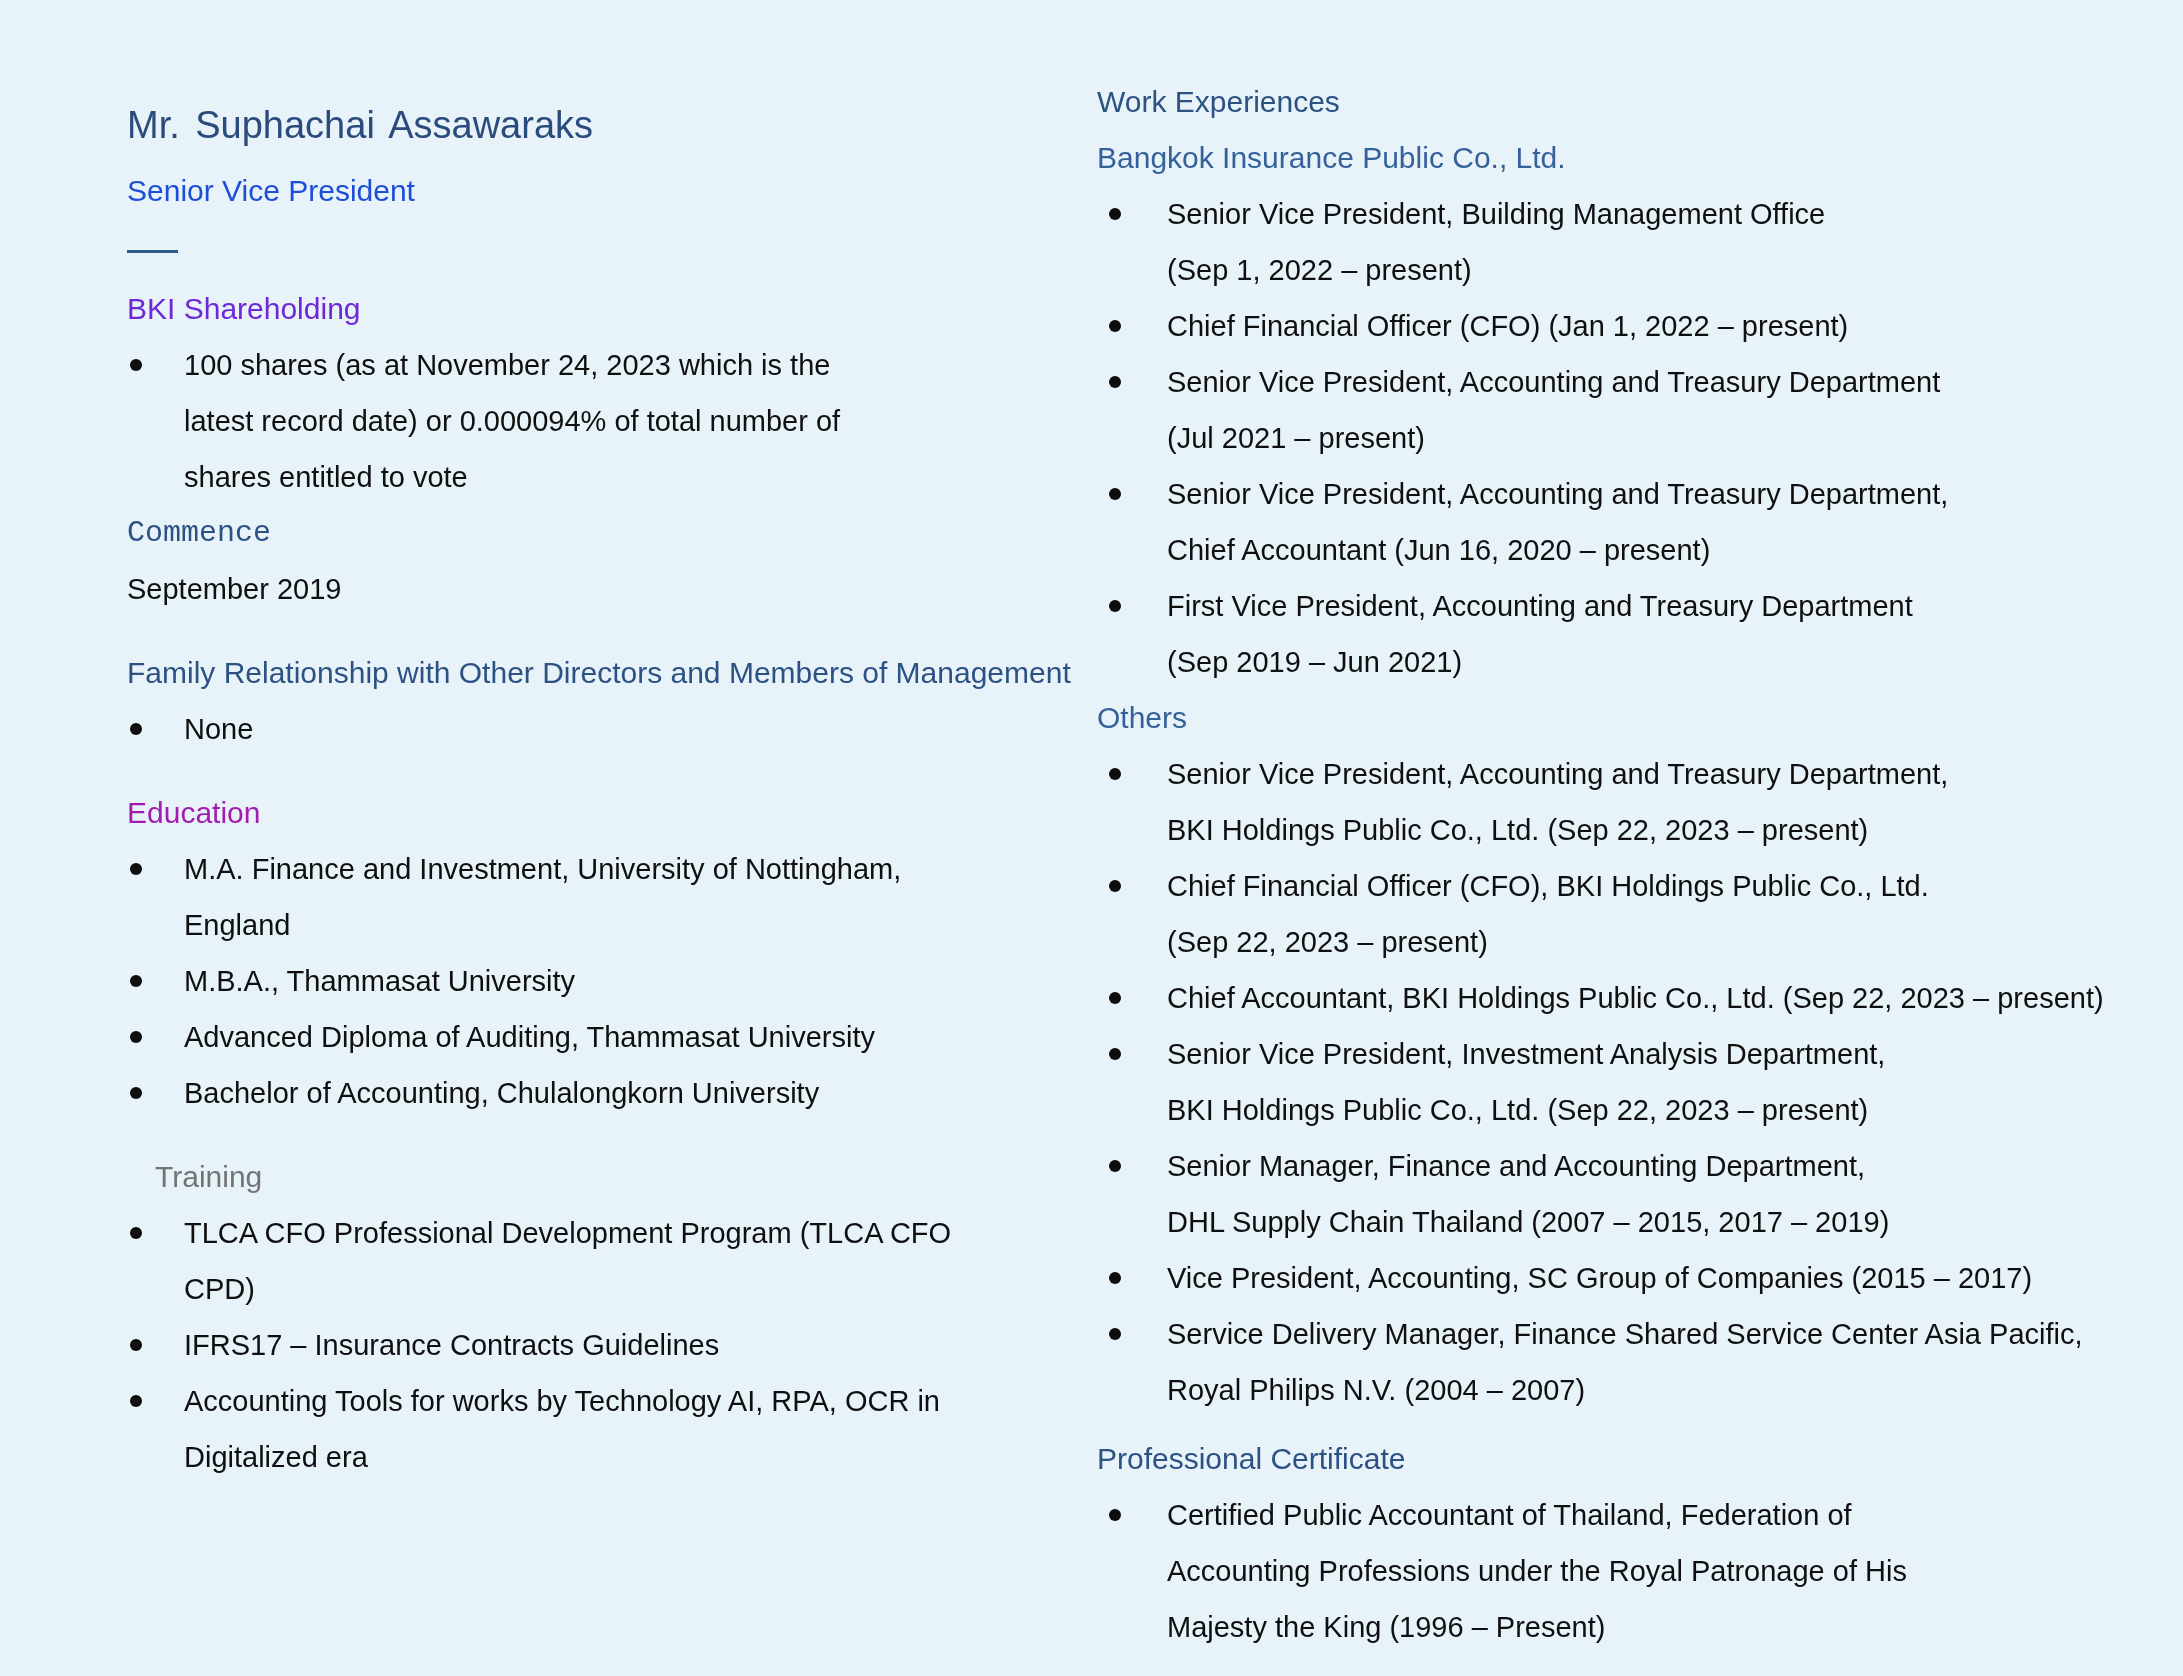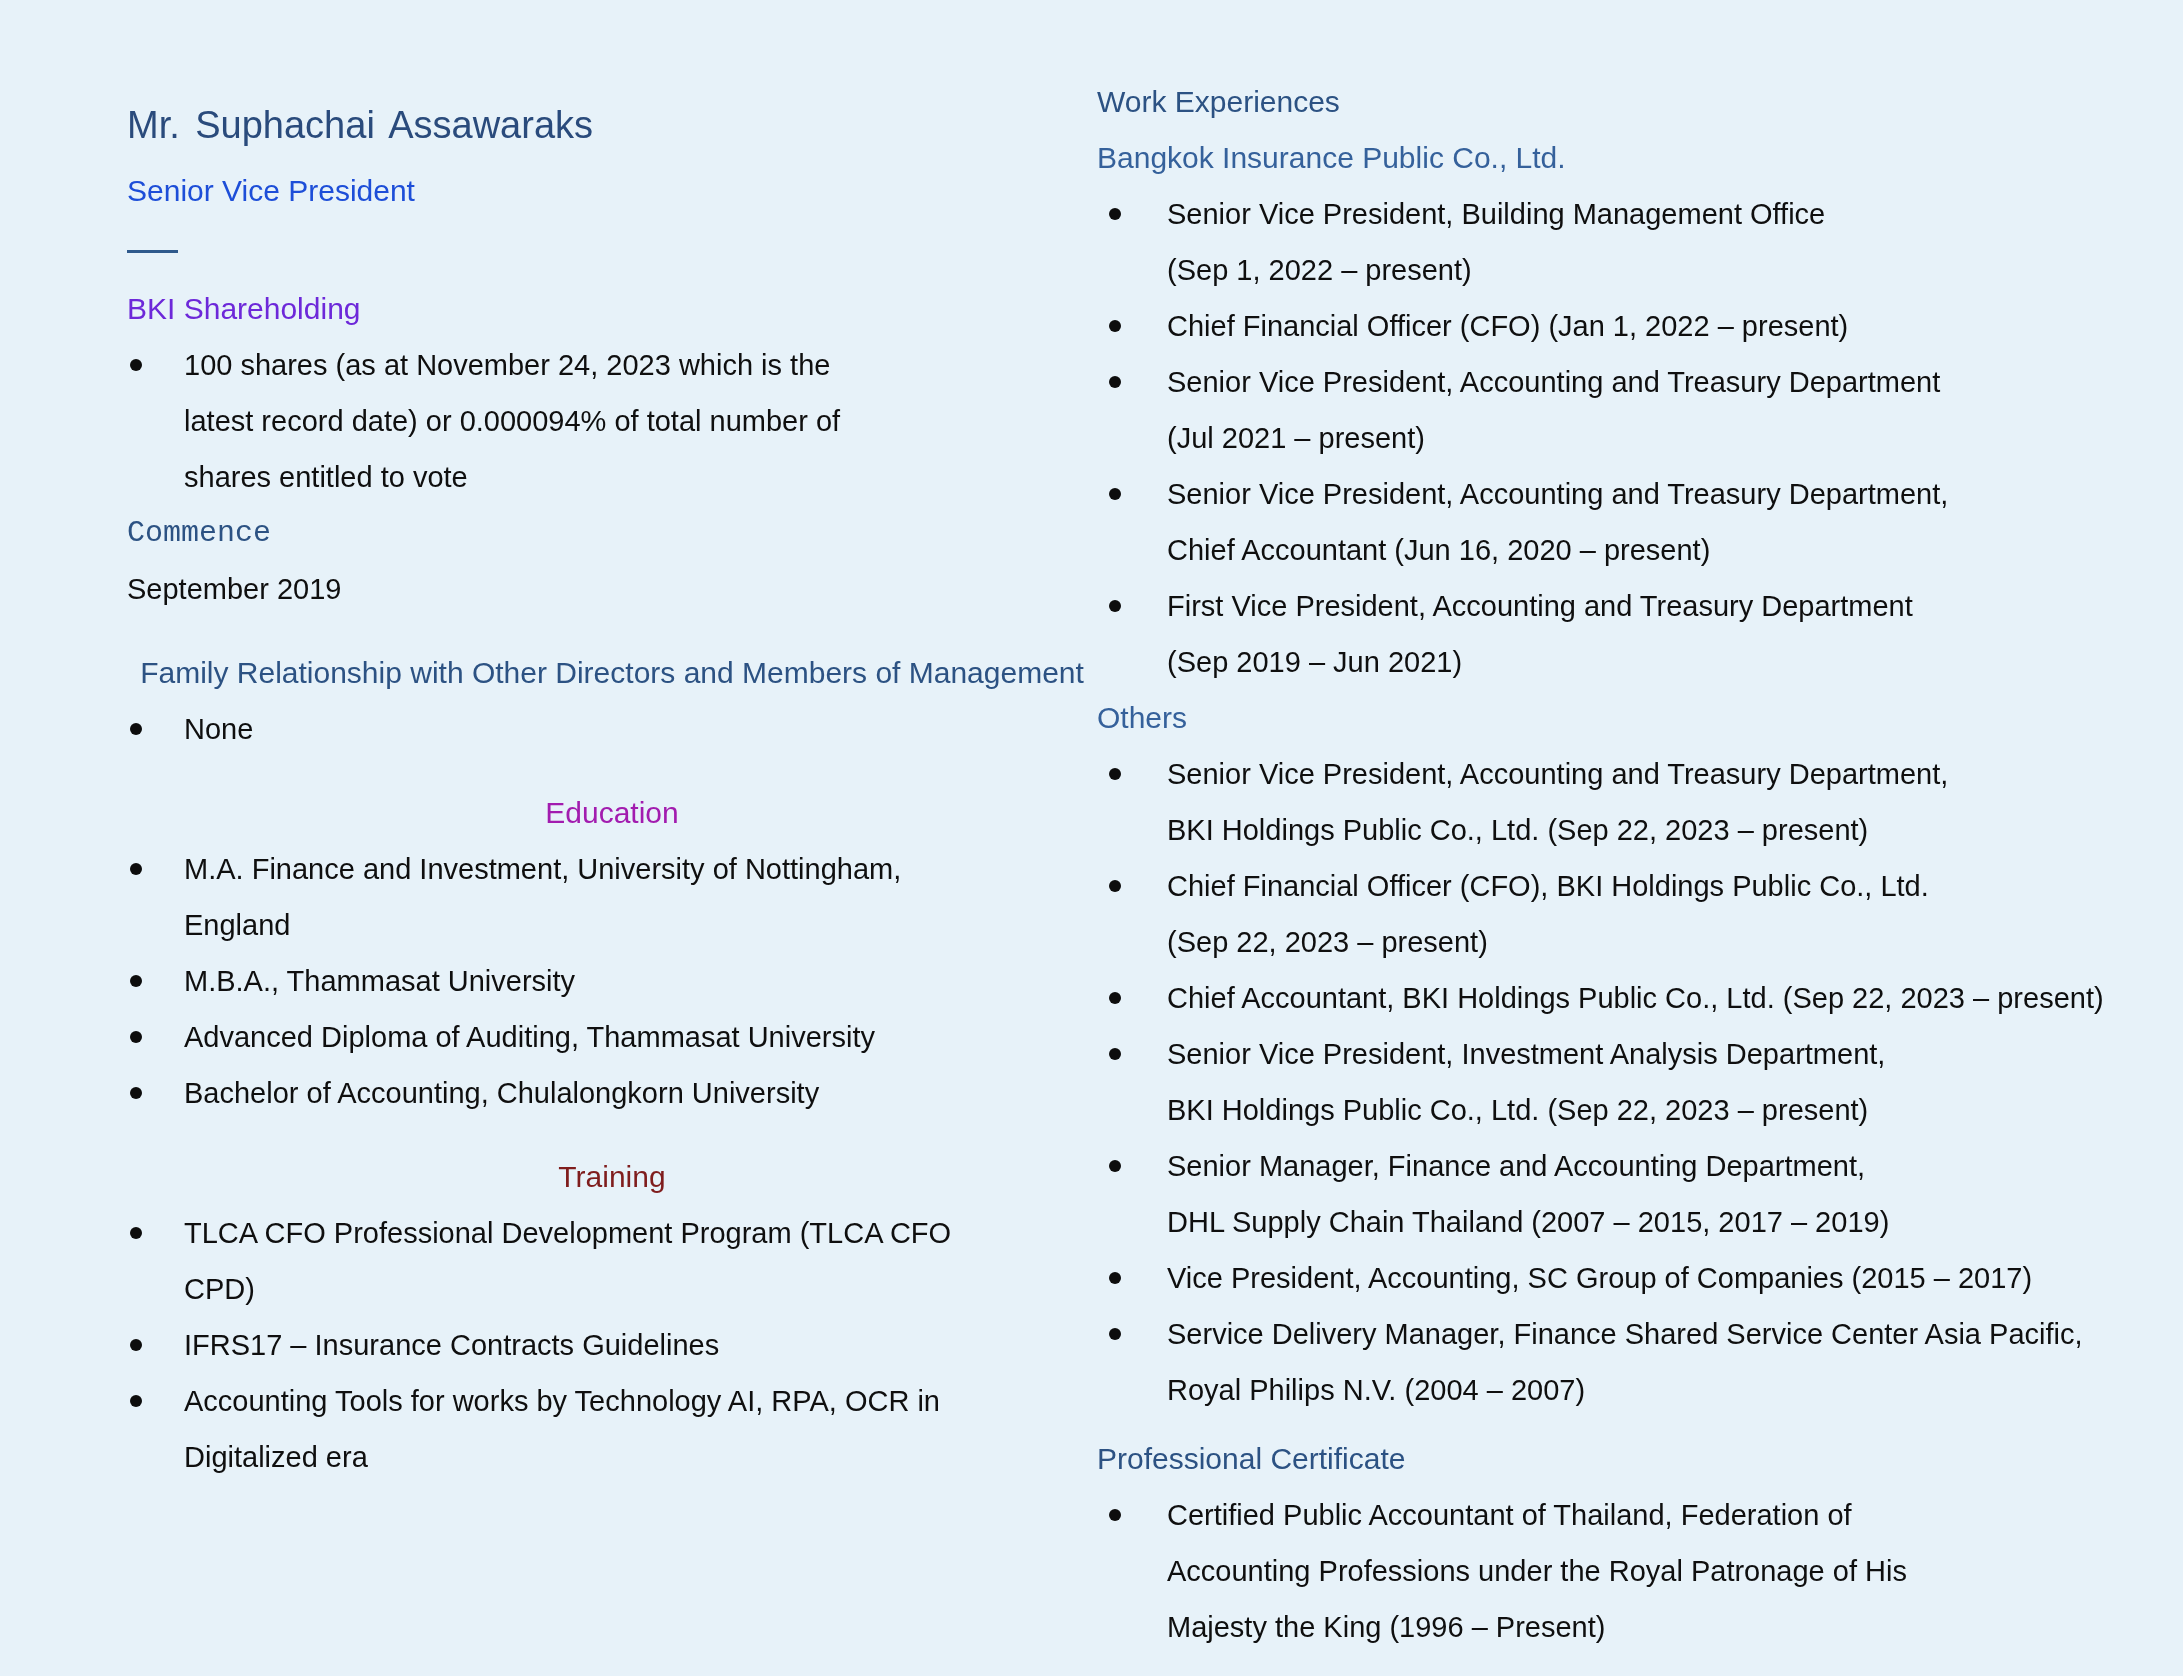--- a/index.html
+++ b/index.html
@@ -33,21 +33,21 @@
     width: 51px;
     height: 3.3px;
     margin-top: 31px;
     margin-bottom: 28px;
   }
   .heading {
     font-size: 30px;
     line-height: 56px;
     white-space: nowrap;
   }
-  .gap-before { margin-top: 28px; text-align: center; }
+  .gap-before { margin-top: 28px; }
   .gap-before-small { margin-top: 13px; }
 
   .item {
     font-size: 29px;
     line-height: 56px;
     position: relative;
     white-space: nowrap;
   }
   .item.bulleted { padding-left: 57px; }
   .col-right .item.bulleted { padding-left: 70px; }
@@ -74,21 +74,21 @@
         <div class="item bulleted"><span class="dot" style="background: rgb(13, 13, 13);"></span><span>100 shares (as at November 24, 2023 which is the<br>latest record date) or 0.000094% of total number of<br>shares entitled to vote</span></div>
         <div class="heading" style="color: rgb(44, 82, 131); font-family: Liberation Mono, monospace;">Commence</div>
         <div class="item"><span>September 2019</span></div>
         <div class="heading gap-before" style="color: rgb(44, 82, 131);">Family Relationship with Other Directors and Members of Management</div>
         <div class="item bulleted"><span class="dot" style="background: rgb(13, 13, 13);"></span><span>None</span></div>
         <div class="heading gap-before" style="color: #a21caf;">Education</div>
         <div class="item bulleted"><span class="dot" style="background: rgb(13, 13, 13);"></span><span>M.A. Finance and Investment, University of Nottingham,<br>England</span></div>
         <div class="item bulleted"><span class="dot" style="background: rgb(13, 13, 13);"></span><span>M.B.A., Thammasat University</span></div>
         <div class="item bulleted"><span class="dot" style="background: rgb(13, 13, 13);"></span><span>Advanced Diploma of Auditing, Thammasat University</span></div>
         <div class="item bulleted"><span class="dot" style="background: rgb(13, 13, 13);"></span><span>Bachelor of Accounting, Chulalongkorn University</span></div>
-        <div class="heading gap-before" style="color: #7f1d1d;">Training</div>
+        <div class="heading gap-before" style="color: #737373; margin-left: 28px;">Training</div>
         <div class="item bulleted"><span class="dot" style="background: rgb(13, 13, 13);"></span><span>TLCA CFO Professional Development Program (TLCA CFO<br>CPD)</span></div>
         <div class="item bulleted"><span class="dot" style="background: rgb(13, 13, 13);"></span><span>IFRS17 – Insurance Contracts Guidelines</span></div>
         <div class="item bulleted"><span class="dot" style="background: rgb(13, 13, 13);"></span><span>Accounting Tools for works by Technology AI, RPA, OCR in<br>Digitalized era</span></div>
       </div>
   </div>
   <div class="col col-right">
     <div id="right-sections">
         <div class="heading" style="color: rgb(44, 82, 131);">Work Experiences</div>
         <div class="heading" style="color: rgb(53, 97, 155);">Bangkok Insurance Public Co., Ltd.</div>
         <div class="item bulleted"><span class="dot" style="background: rgb(13, 13, 13);"></span><span>Senior Vice President, Building Management Office<br>(Sep 1, 2022 – present)</span></div>

